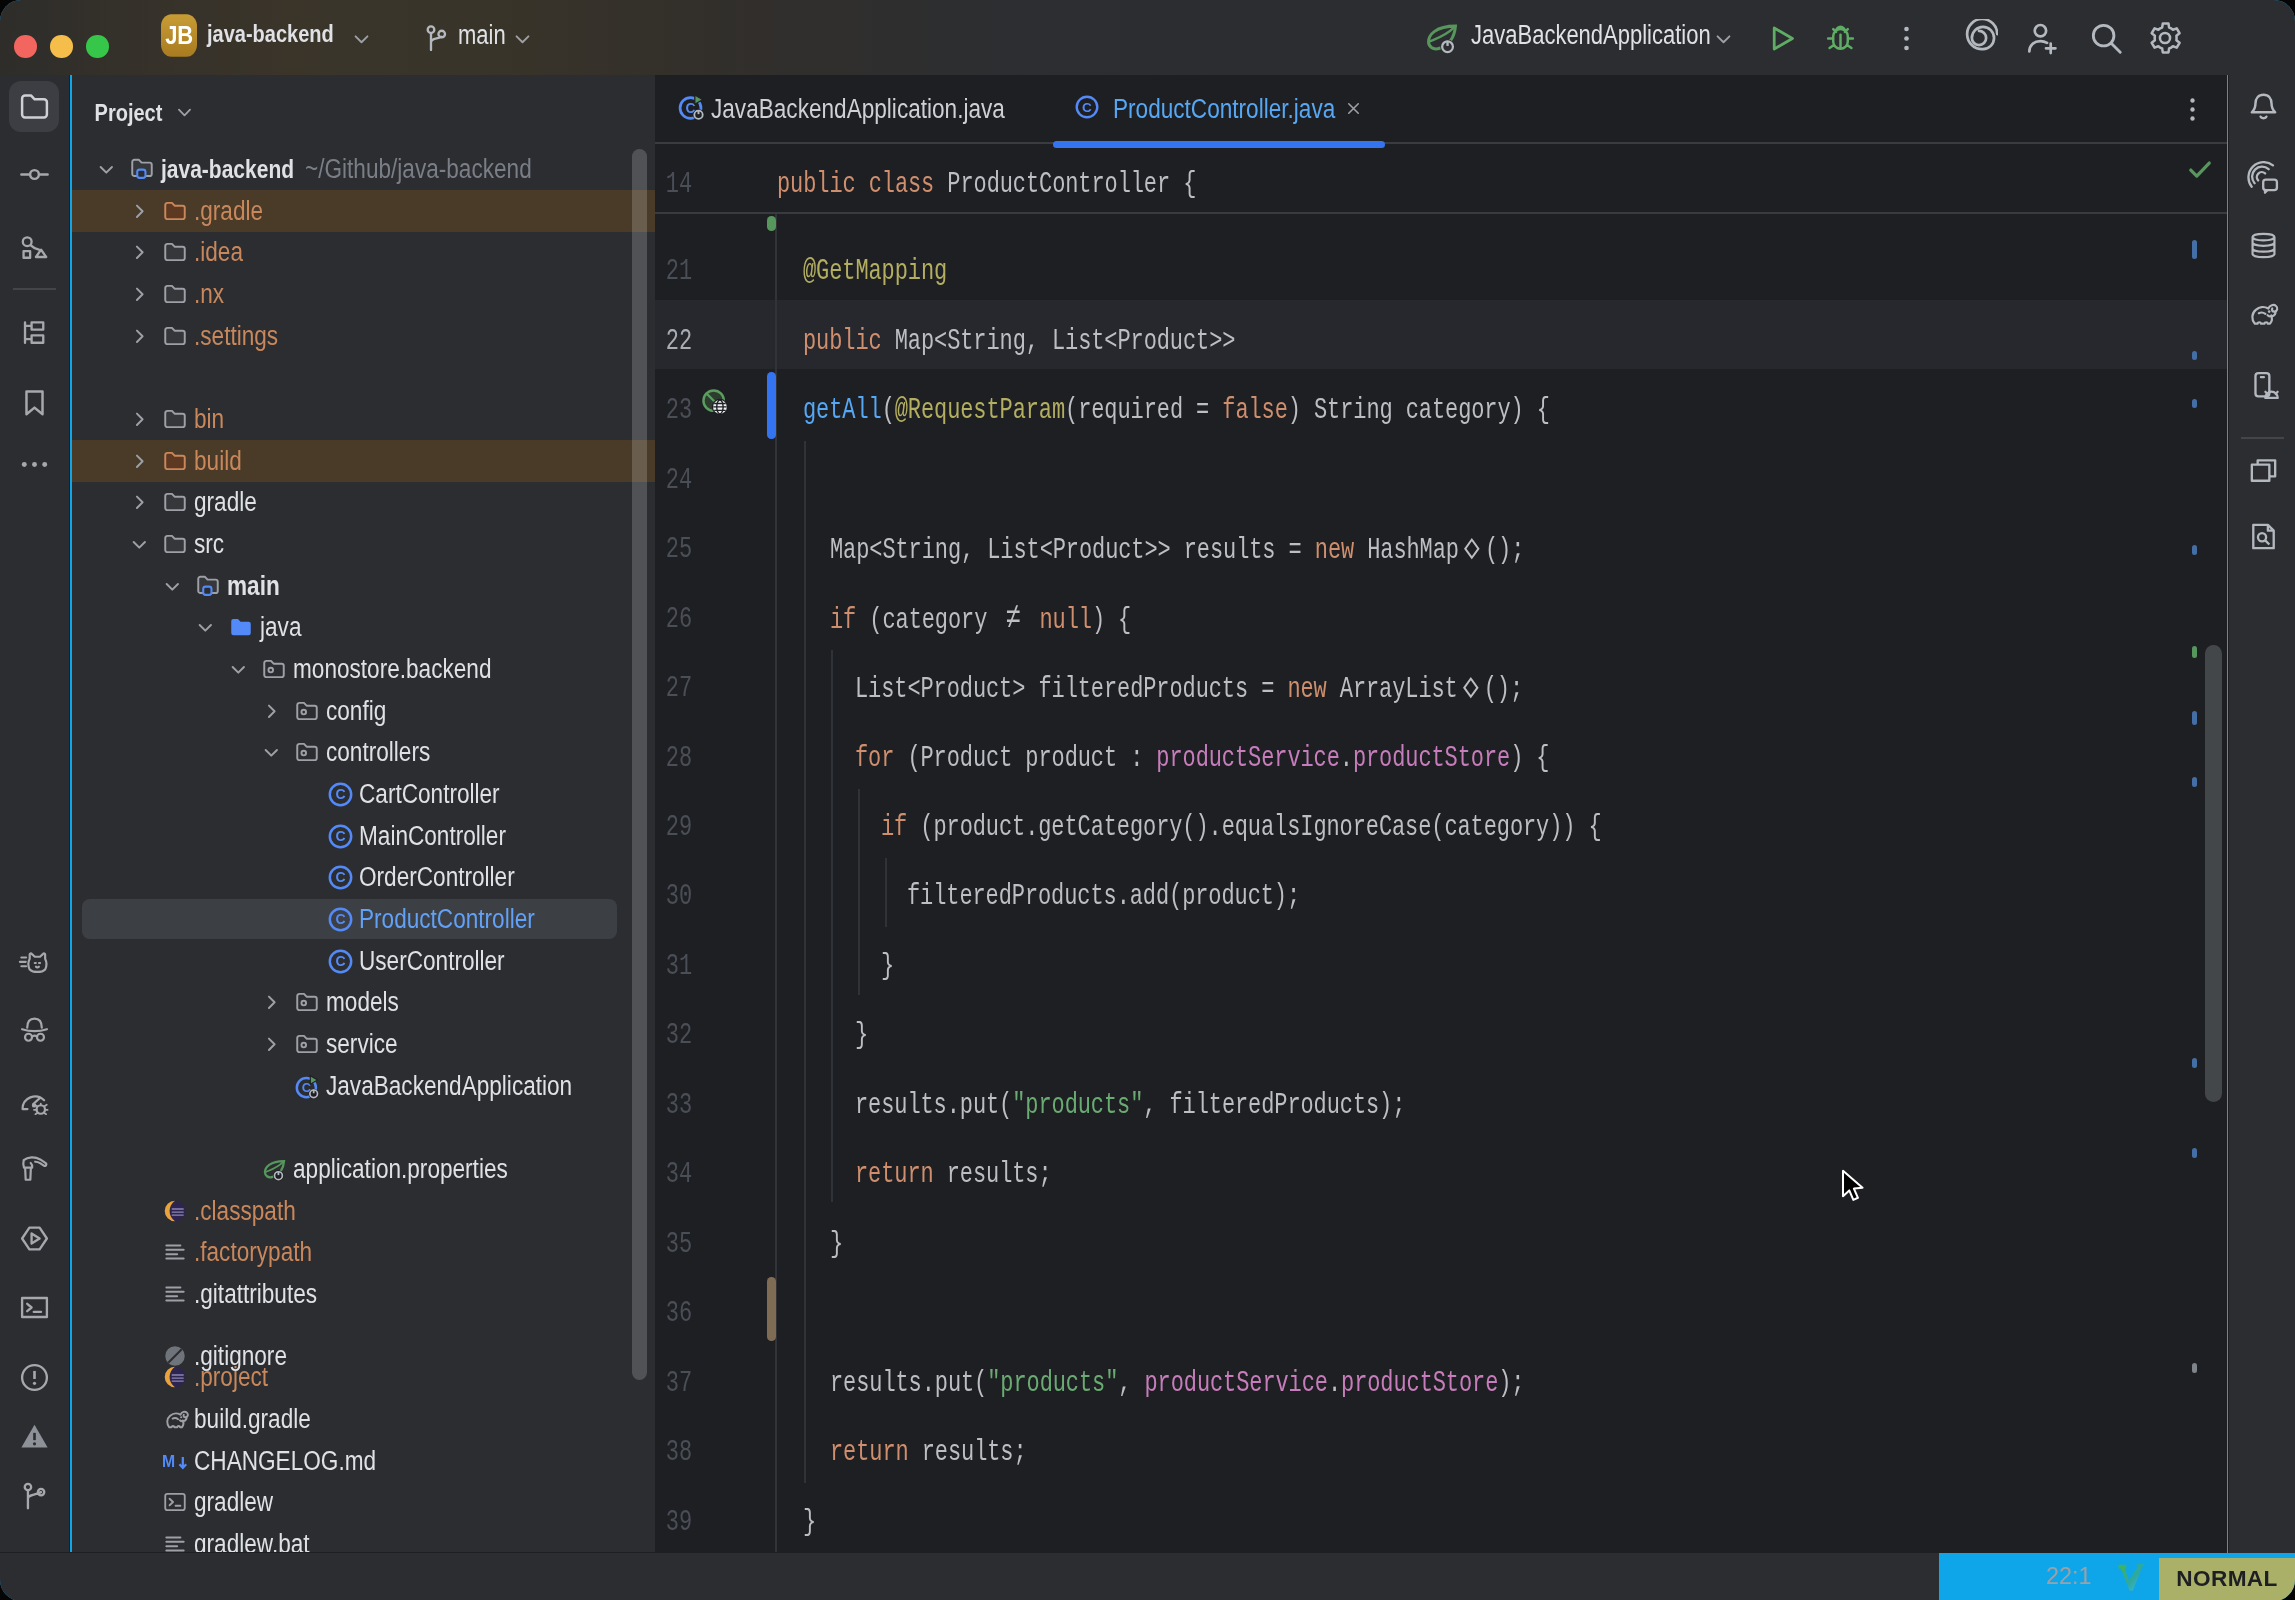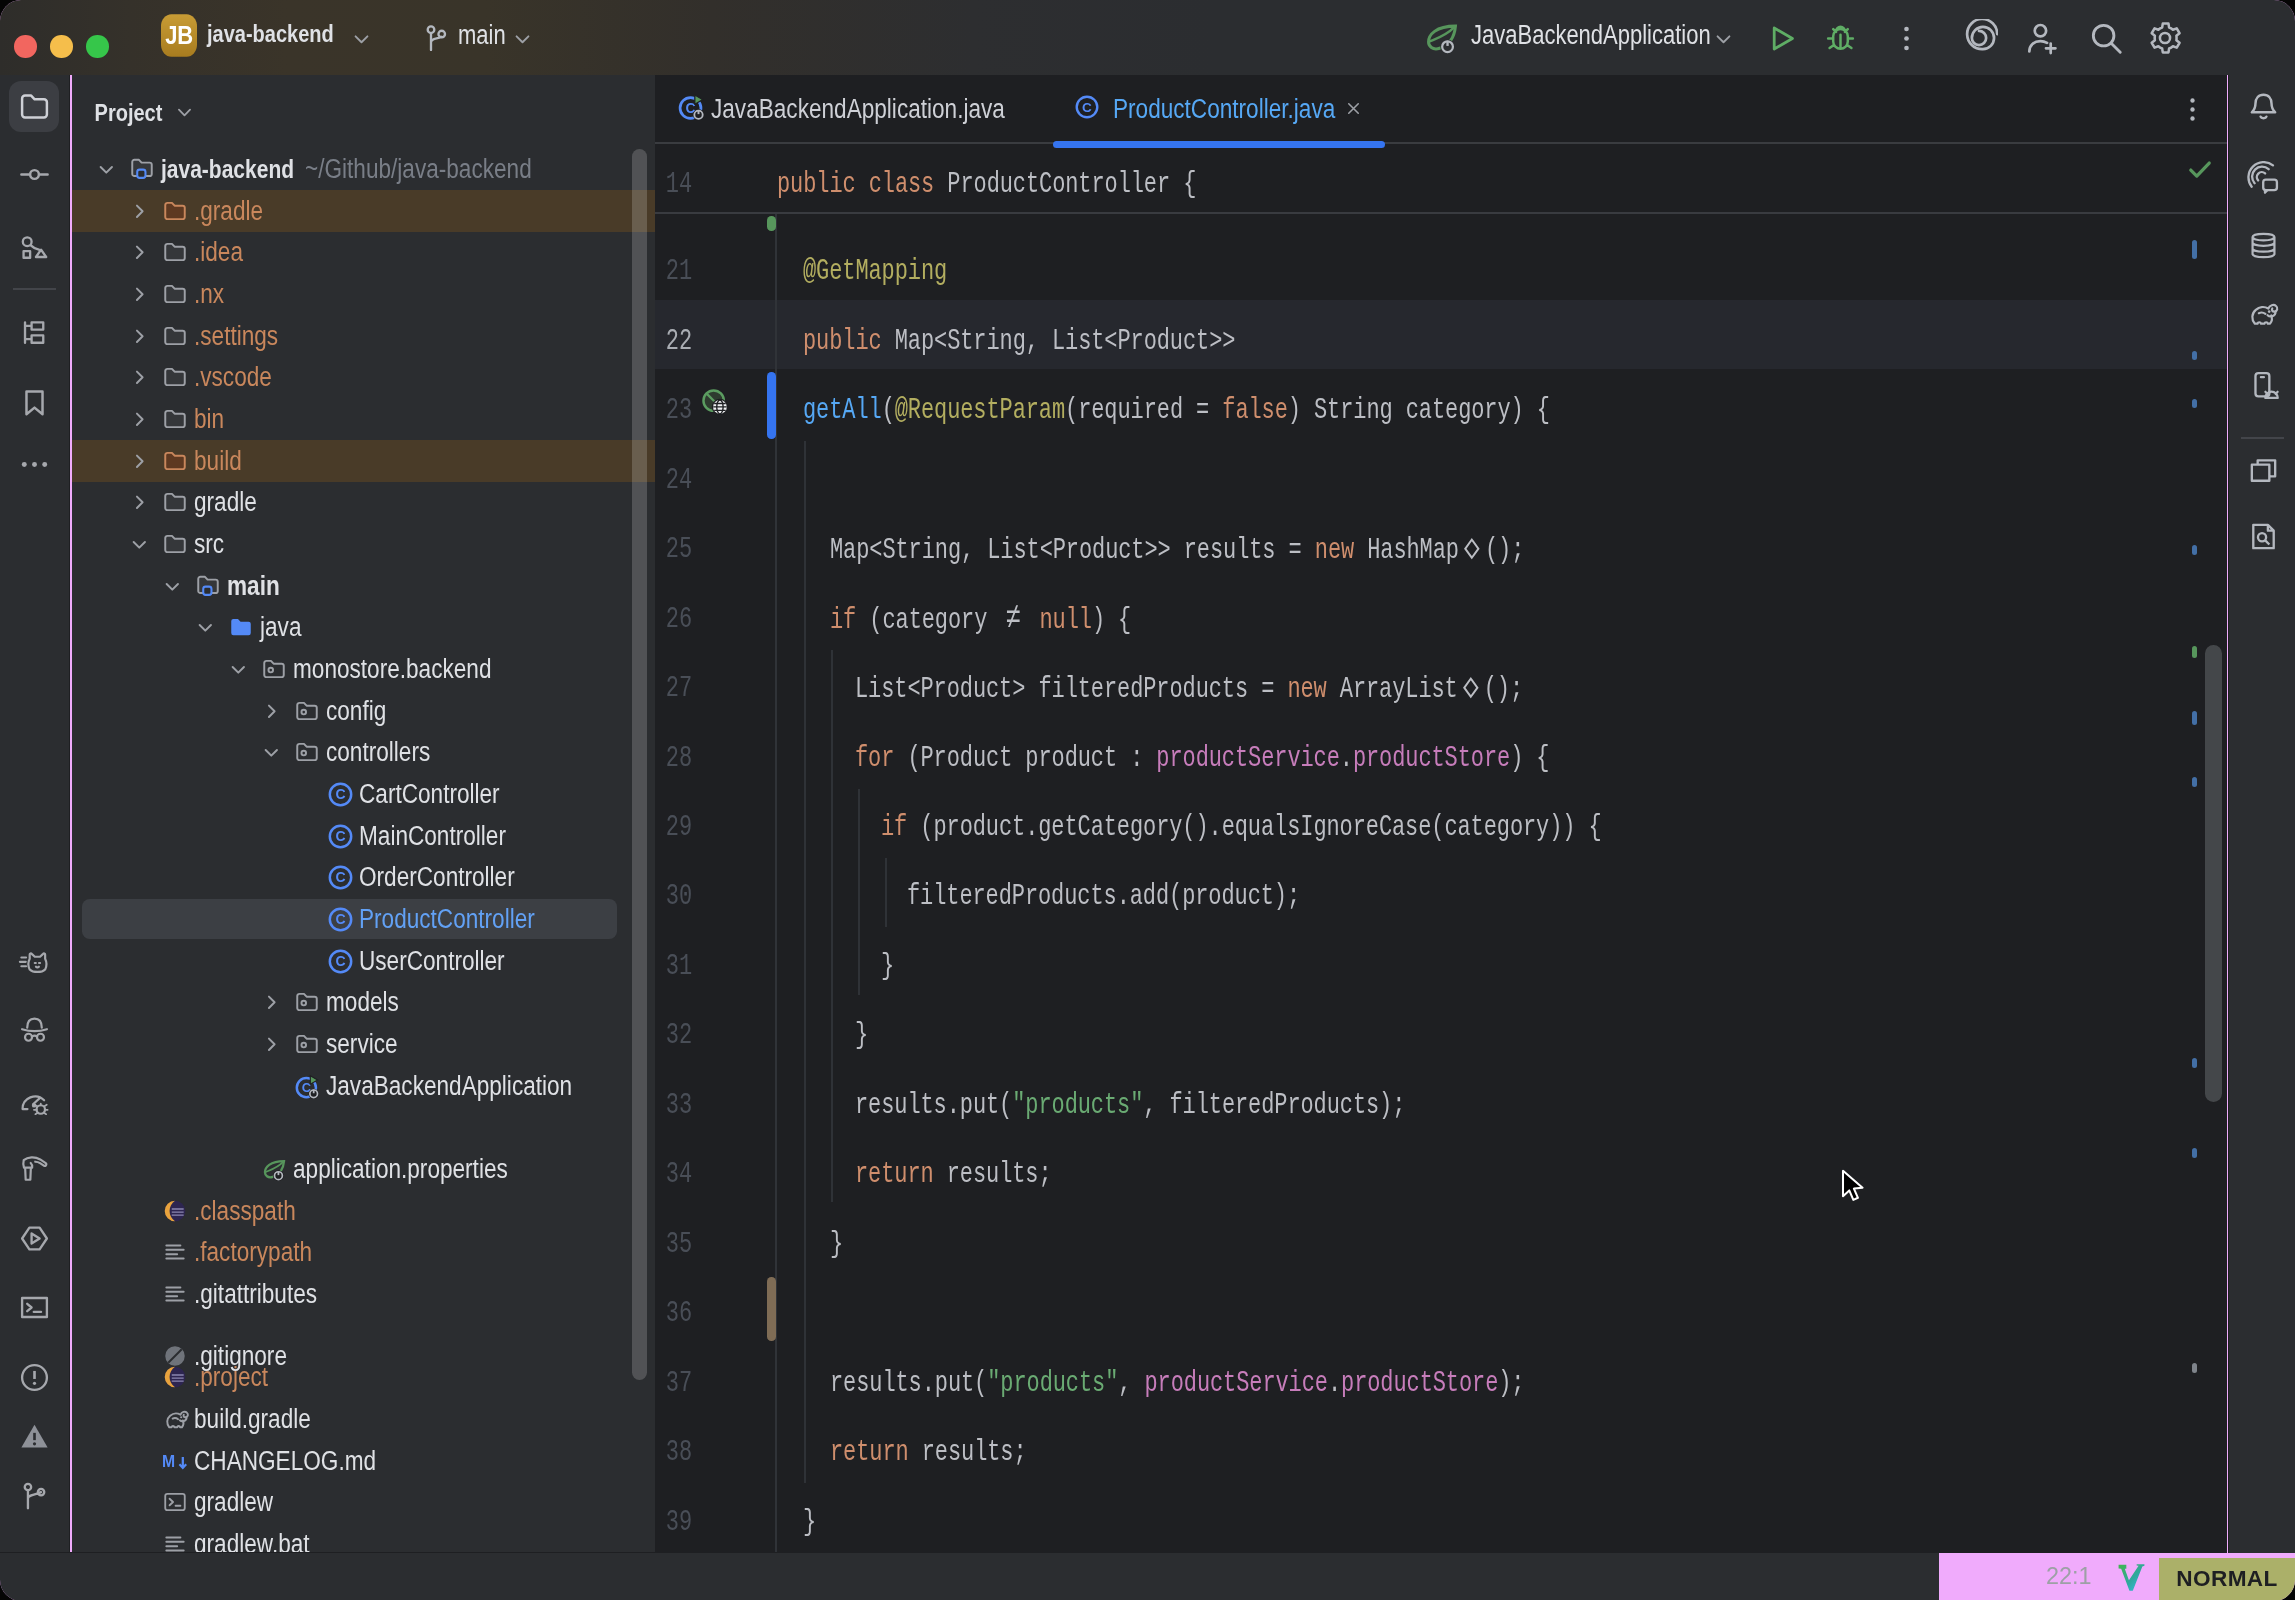--- a/index.html
+++ b/index.html
@@ -1,16 +1,16 @@
 <!DOCTYPE html>
 <html style="font-size:14px"><head><meta charset="utf-8"><style>
 *{margin:0;padding:0;box-sizing:border-box}
 html,body{width:2295px;height:1601px;background:#050505;overflow:hidden}
 body{font-family:"Liberation Sans",sans-serif}
-.win{position:absolute;left:0;top:0;width:2295px;height:1601px;border-radius:21px;overflow:hidden;background:#f0abfc}
+.win{position:absolute;left:0;top:0;width:2295px;height:1601px;border-radius:21px;overflow:hidden;background:#0ea5e9}
 .abs{position:absolute}
 .titlebar{position:absolute;left:0;top:0;width:2295px;height:75px;background:linear-gradient(90deg,#2E2D2A 0px,#35312A 130px,#3A3429 287px,#393429 486px,#322F2B 712px,#2D2E30 972px,#2B2D30 1215px,#2B2D30 2295px)}
 .tl{position:absolute;top:35px;width:22.6px;height:22.6px;border-radius:50%}
 .chip{position:absolute;left:161px;top:17.4px;width:36px;height:37px;border-radius:10.4px;background:linear-gradient(180deg,#C89C35,#A87C1F);color:#FFF;font-weight:bold;font-size:22px;text-align:center;line-height:37px;letter-spacing:-0.4px;transform:scaleY(1.15);transform-origin:center}
 .tbtext{position:absolute;top:22px;color:#DFE1E5;font-size:22px;white-space:nowrap;transform:scaleY(1.24);transform-origin:left center}
 .leftstrip{position:absolute;left:0;top:75px;width:70px;height:1478px;background:#2B2D30;border-right:1.7px solid #1E1F22}
 .tree{position:absolute;left:72px;top:75px;width:583px;height:1478px;background:#2B2D30;overflow:hidden}
 .row{position:absolute;left:0;width:583px;height:42px}
 .rlabel{position:absolute;top:0;height:42px;line-height:42px;font-size:22.6px;color:#DFE1E5;white-space:nowrap;transform:scaleY(1.24);transform-origin:left center}
 .orange{color:#C9875C}
@@ -186,29 +186,20 @@
 <div class="rlabel orange" style="left:122px;">.nx</div>
 </div>
 <div class="row" style="top:240px;">
 <svg class="abs" style="left:56px;top:9.6px;" width="22.6" height="22.6" viewBox="0 0 24 24">
           <path d="M9.5 6 l6 6 -6 6" fill="none" stroke="#9DA0A6" stroke-width="2.1" stroke-linecap="round" stroke-linejoin="round"></path>
         </svg>
 <svg class="abs" style="left:90px;top:7.8px;" width="26" height="26" viewBox="0 0 24 24">
           <path d="M3 6.5 a2 2 0 0 1 2-2 h4.2 l2.4 2.6 H19 a2 2 0 0 1 2 2 V17.5 a2 2 0 0 1 -2 2 H5 a2 2 0 0 1 -2-2 Z" fill="rgba(255,255,255,0.05)" stroke="#9DA0A6" stroke-width="1.8" stroke-linejoin="round"></path>
         </svg>
 <div class="rlabel orange" style="left:122px;">.settings</div>
-</div>
-<div class="row" style="top:281px;">
-<svg class="abs" style="left:56px;top:9.6px;" width="22.6" height="22.6" viewBox="0 0 24 24">
-          <path d="M9.5 6 l6 6 -6 6" fill="none" stroke="#9DA0A6" stroke-width="2.1" stroke-linecap="round" stroke-linejoin="round"></path>
-        </svg>
-<svg class="abs" style="left:90px;top:7.8px;" width="26" height="26" viewBox="0 0 24 24">
-          <path d="M3 6.5 a2 2 0 0 1 2-2 h4.2 l2.4 2.6 H19 a2 2 0 0 1 2 2 V17.5 a2 2 0 0 1 -2 2 H5 a2 2 0 0 1 -2-2 Z" fill="rgba(255,255,255,0.05)" stroke="#9DA0A6" stroke-width="1.8" stroke-linejoin="round"></path>
-        </svg>
-<div class="rlabel orange" style="left:122px;">.vscode</div>
 </div>
 <div class="row" style="top:323px;">
 <svg class="abs" style="left:56px;top:9.6px;" width="22.6" height="22.6" viewBox="0 0 24 24">
           <path d="M9.5 6 l6 6 -6 6" fill="none" stroke="#9DA0A6" stroke-width="2.1" stroke-linecap="round" stroke-linejoin="round"></path>
         </svg>
 <svg class="abs" style="left:90px;top:7.8px;" width="26" height="26" viewBox="0 0 24 24">
           <path d="M3 6.5 a2 2 0 0 1 2-2 h4.2 l2.4 2.6 H19 a2 2 0 0 1 2 2 V17.5 a2 2 0 0 1 -2 2 H5 a2 2 0 0 1 -2-2 Z" fill="rgba(255,255,255,0.05)" stroke="#9DA0A6" stroke-width="1.8" stroke-linejoin="round"></path>
         </svg>
 <div class="rlabel orange" style="left:122px;">bin</div>
 </div>

